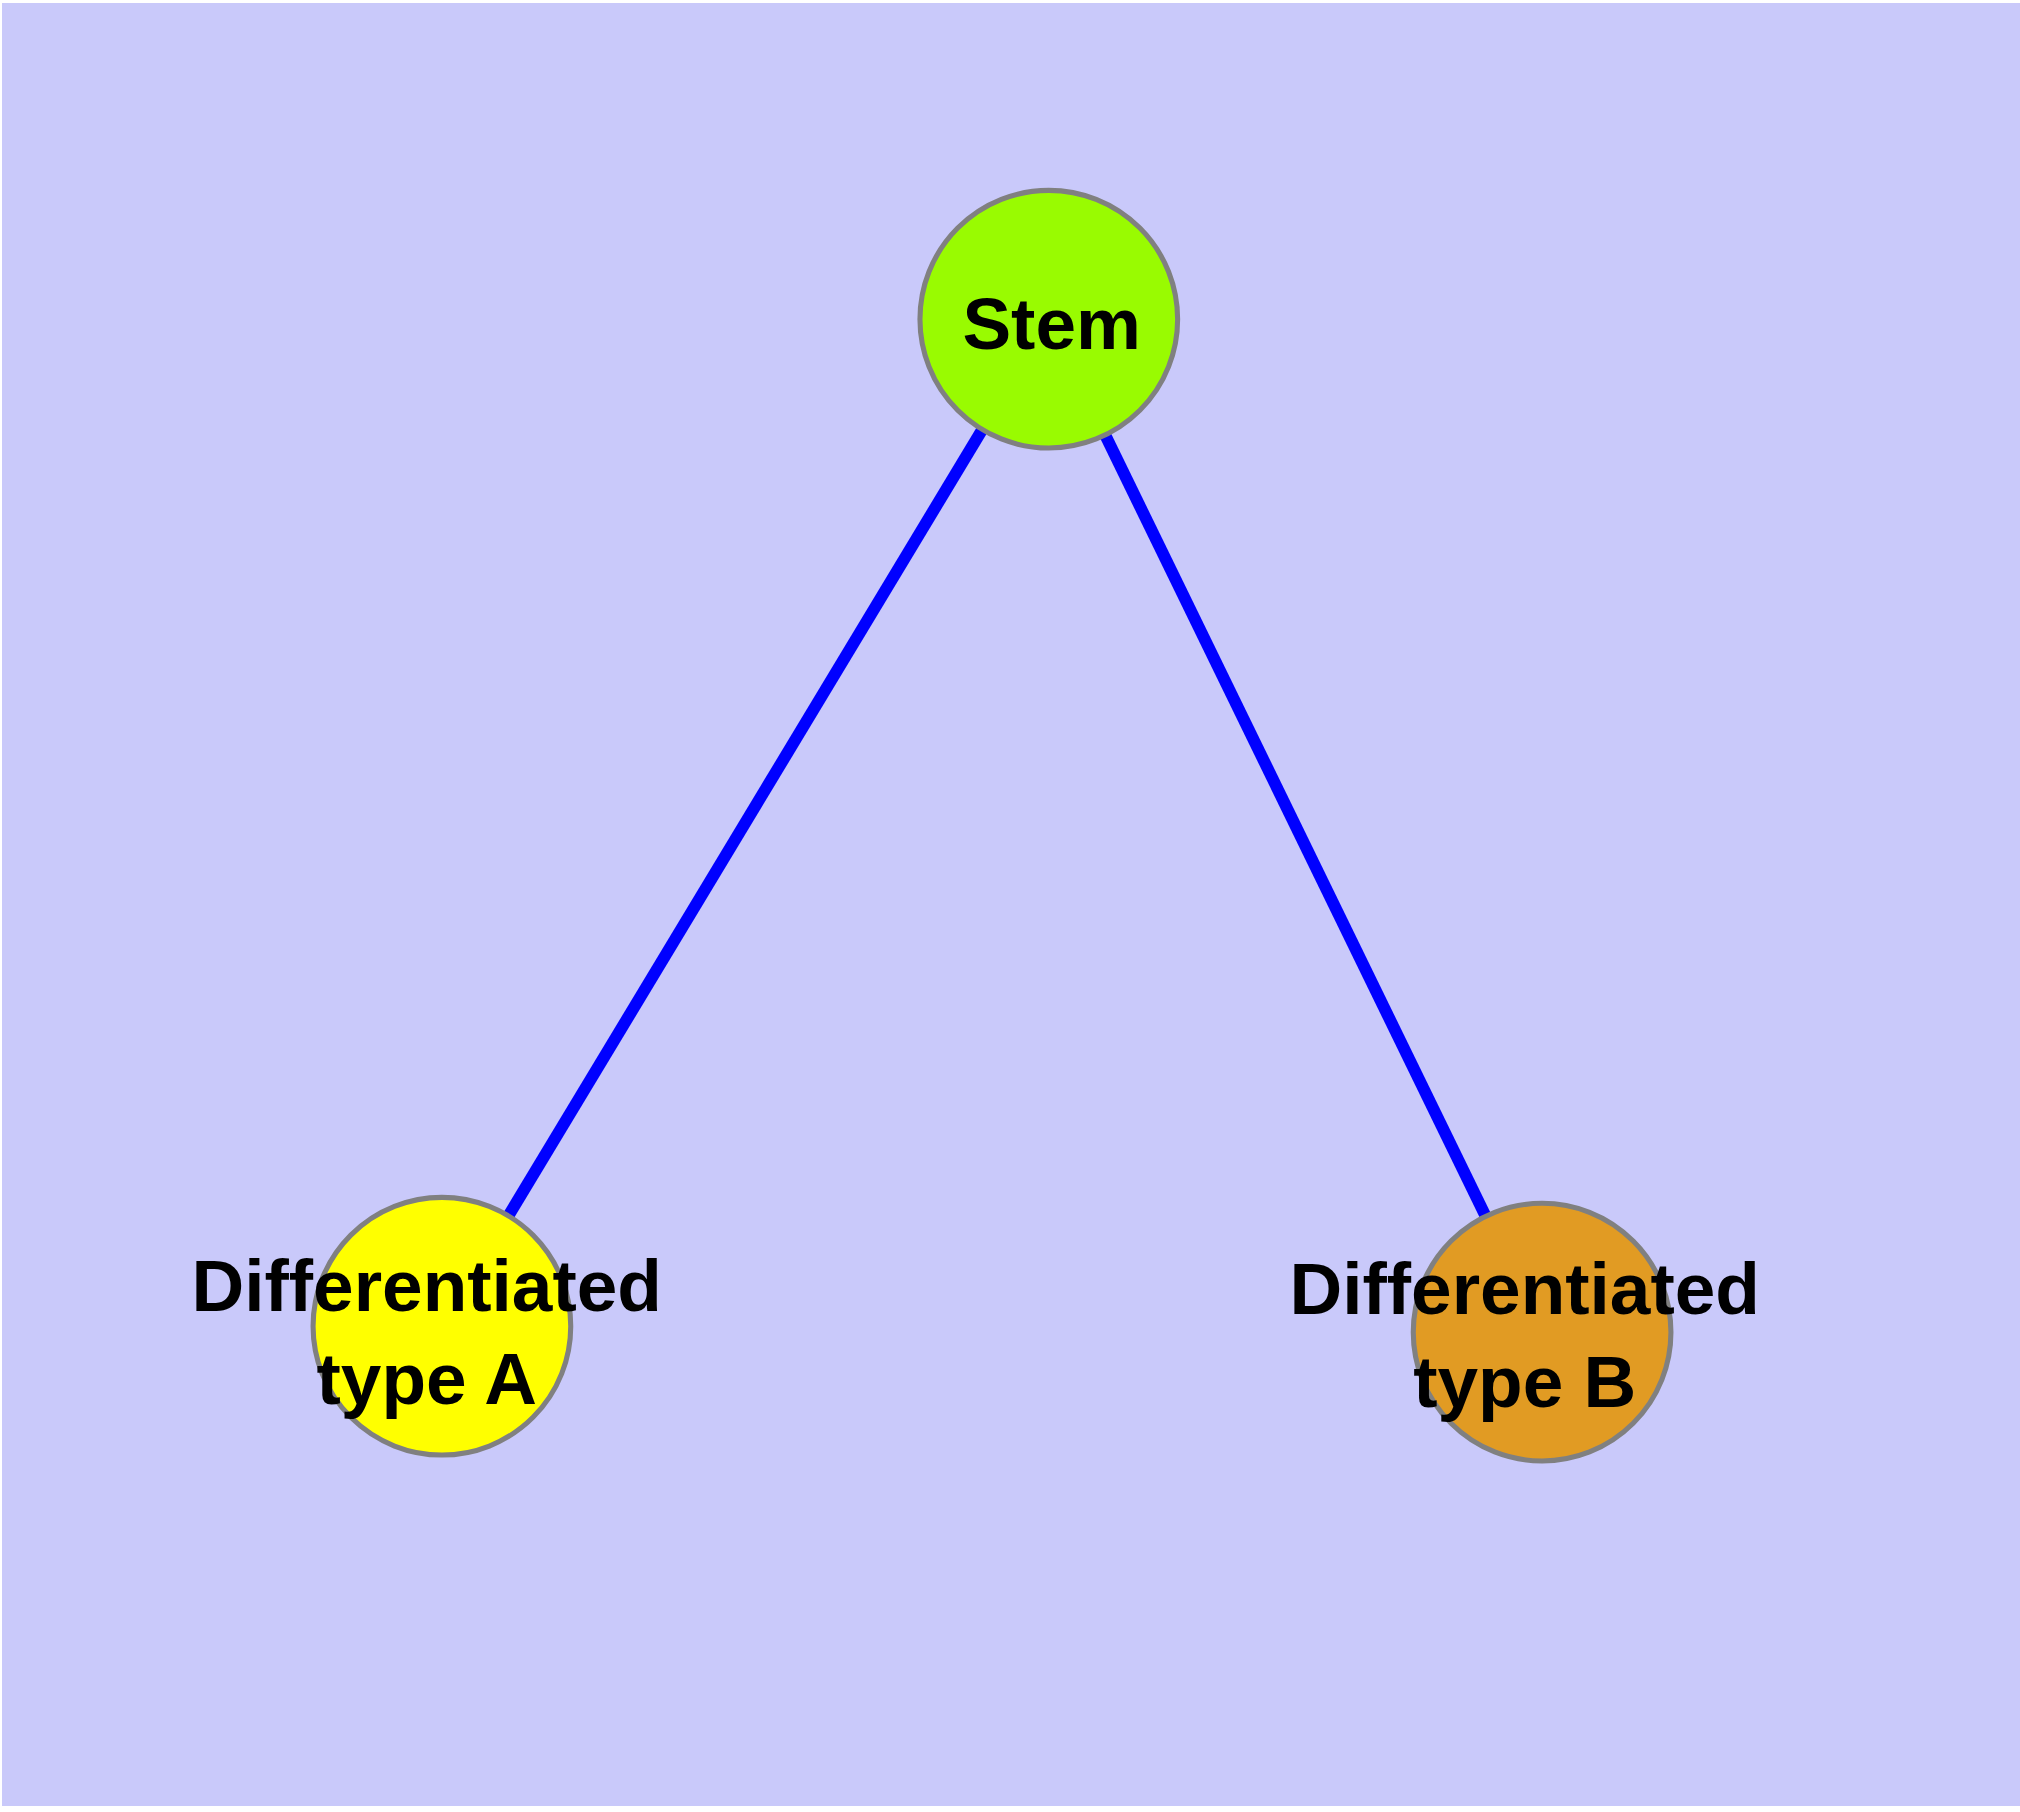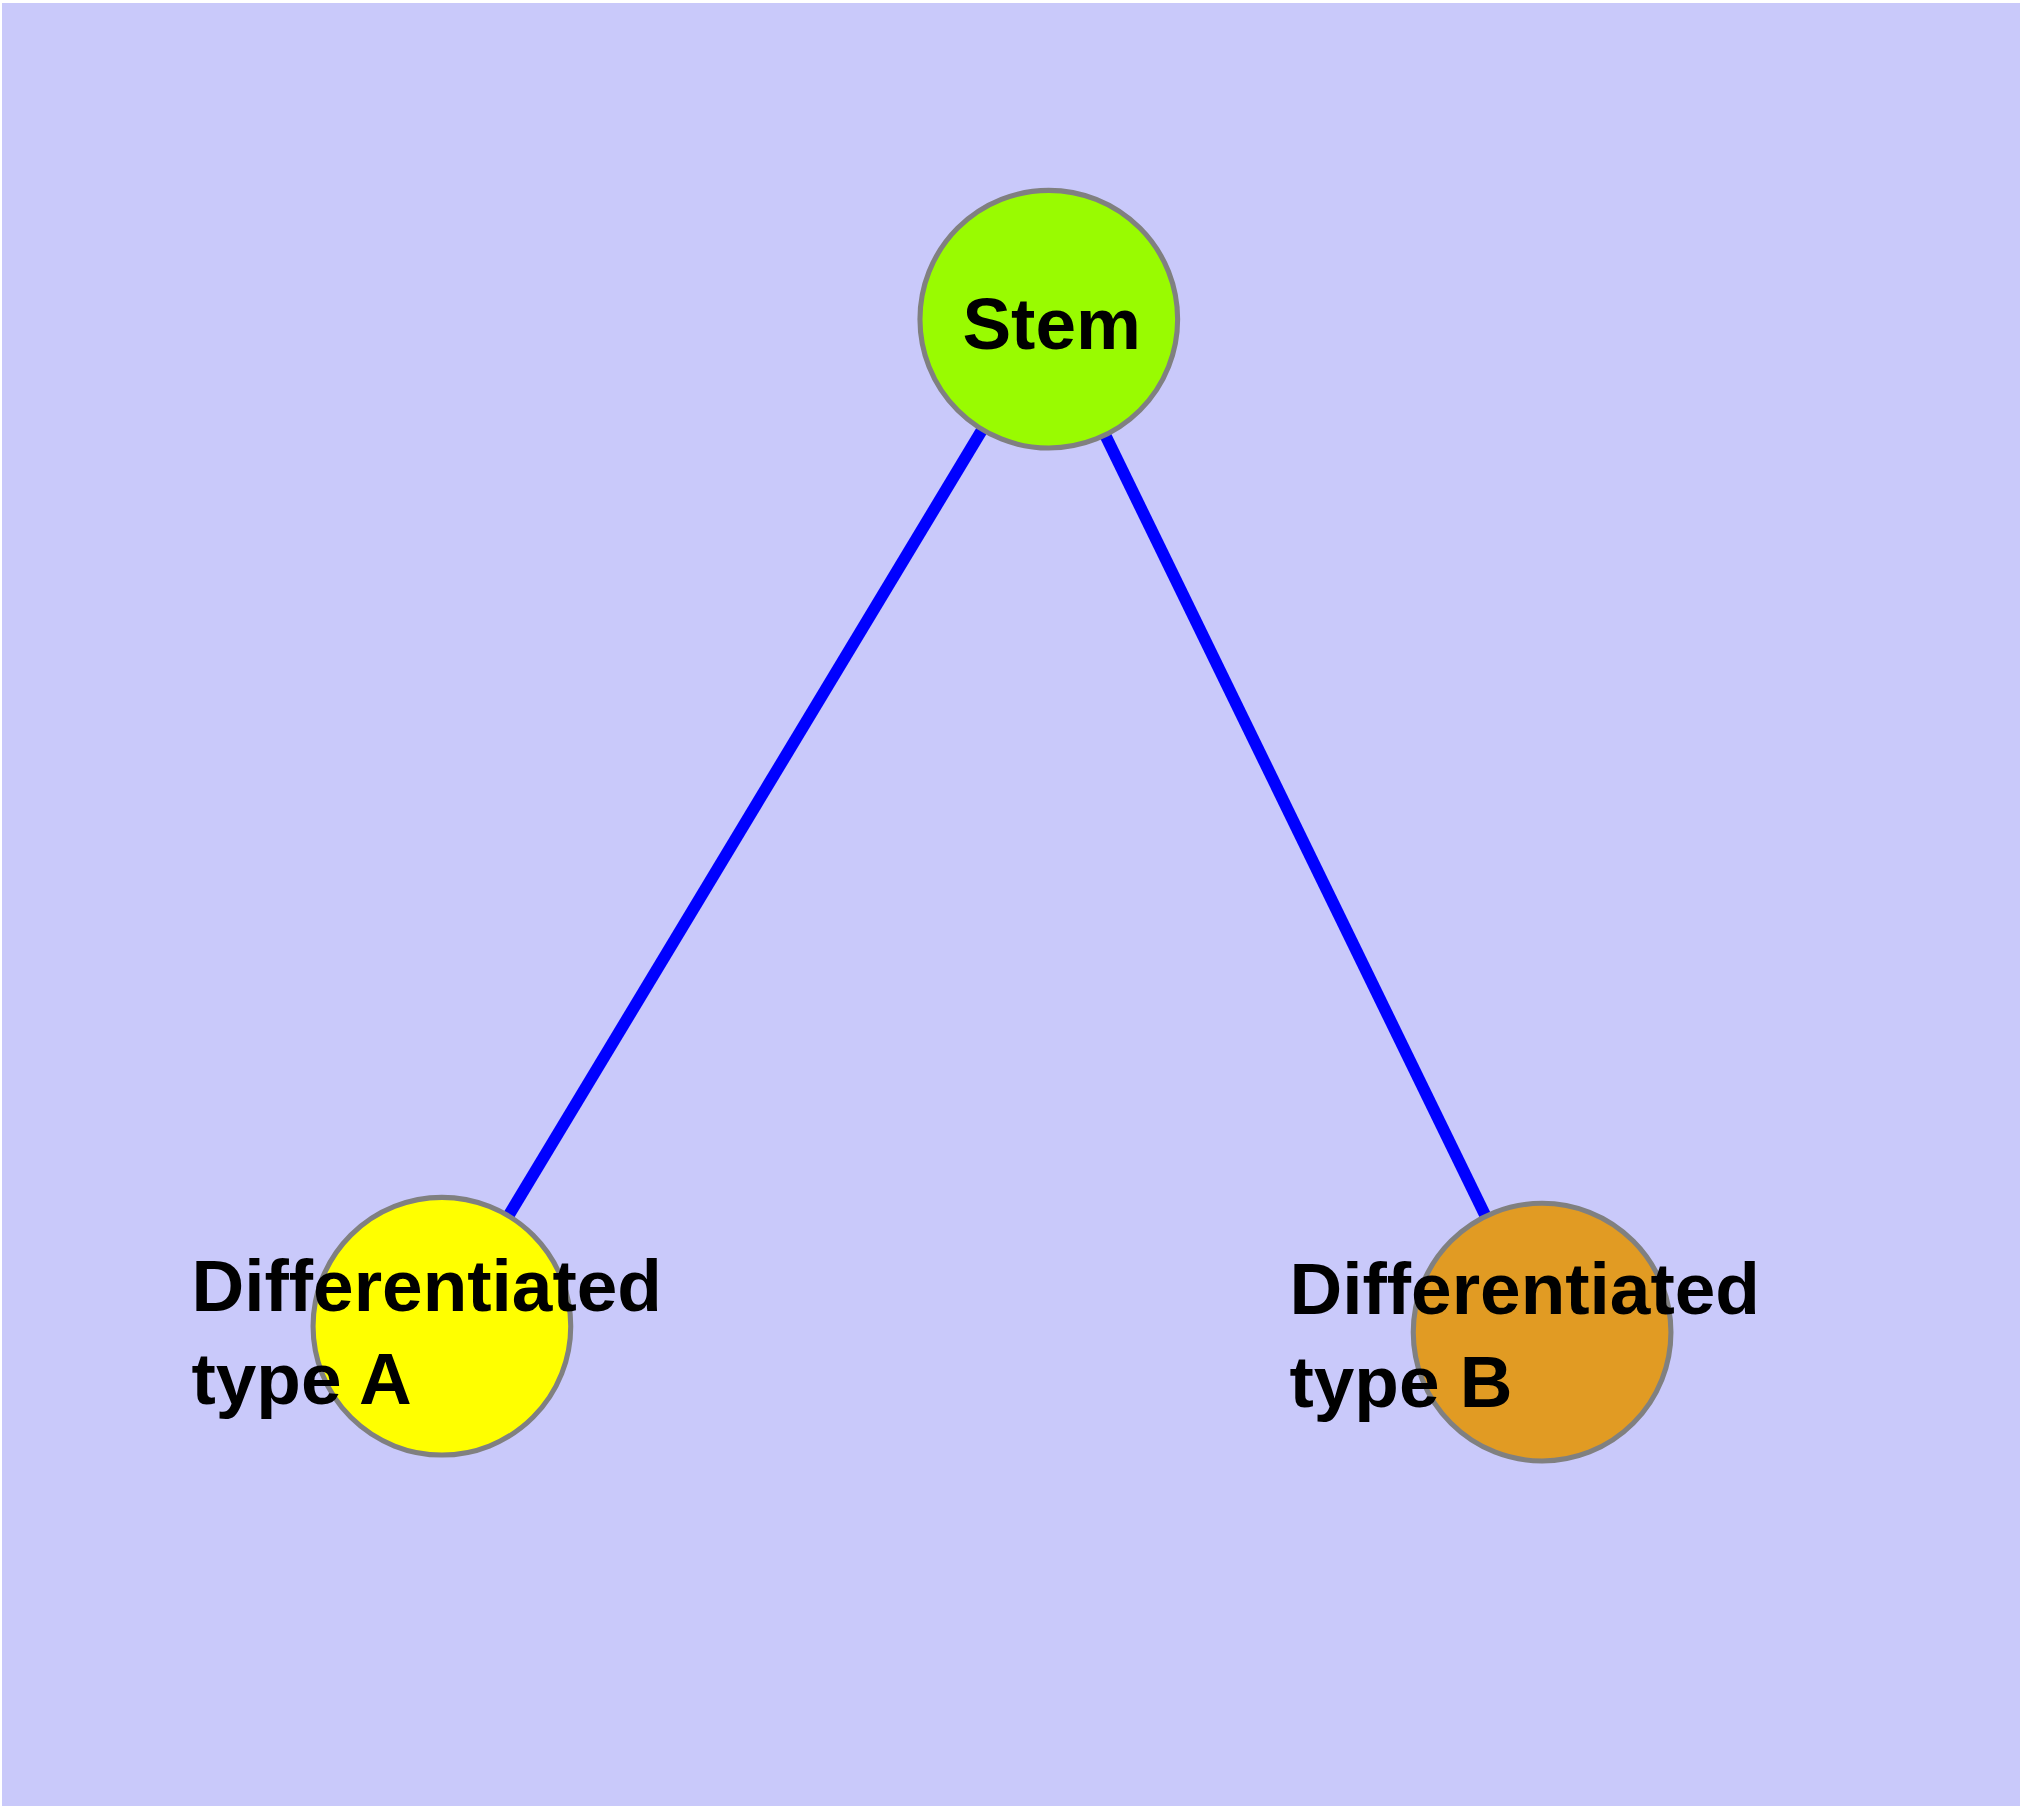--- a/index.html
+++ b/index.html
@@ -38,21 +38,21 @@
   .node-circle.stem   { fill: var(--stem,   #99FB01); }
   .node-circle.type_a { fill: var(--type_a, #FFFF00); }
   .node-circle.type_b { fill: var(--type_b, #E19B23); }
   .node-label {
     position: absolute;
     transform: translate(-50%, -50%);
     color: #000000;
     font-weight: bold;
     font-size: 73px;
     line-height: 93px;
-    text-align: left;
+    text-align: center;
     white-space: pre-line;
     letter-spacing: 0px;
   }
   #label-stem   { left: 1050px; top: 320px;  }
   #label-type-a { left: 425px;  top: 1329px; }
   #label-type-b { left: 1523px; top: 1332px; }
 </style>
 </head>
 <body>
 

